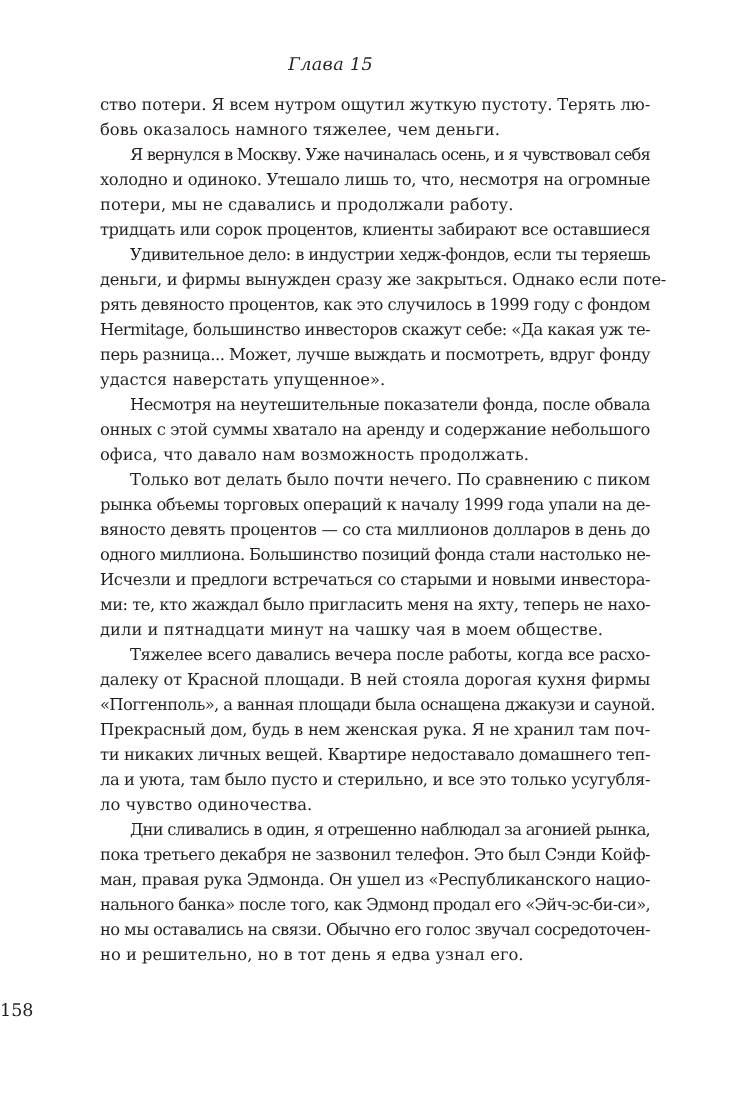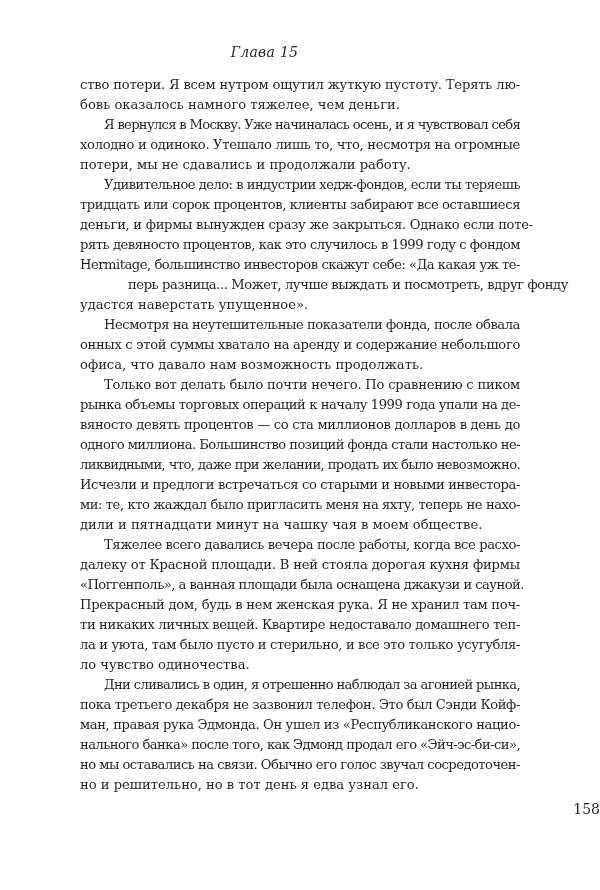--- a/index.html
+++ b/index.html
@@ -12,58 +12,57 @@
       font-style: italic; font-size: 14px; letter-spacing: 0.3px;
     }
     .body-text {
       position: absolute; top: 75px; left: 80px; width: 440px;
       font-size: 13.1px; line-height: 20px; text-align: justify;
     }
     .line { display: block; white-space: nowrap; text-align: justify; text-align-last: justify; height: 20px; }
     .line.last { text-align-last: left; }
     .line.indent { padding-left: 24px; }
     .folio {
-      position: absolute; top: 801px; left: 0; width: 600px; text-align: right; font-size: 14px;
+      position: absolute; top: 801px; left: 0; width: 600px; text-align: left; font-size: 14px;
     }
   </style>
 </head>
 <body>
 
 <div>
   <div class="header">Глава 15</div>
   <div class="body-text" id="body-text">
       <div>
         <span class="line" style="letter-spacing: -0.158px;">ство потери. Я всем нутром ощутил жуткую пустоту. Терять лю-</span>
         <span class="line last">бовь оказалось намного тяжелее, чем деньги.</span>
       </div>
       <div>
         <span class="line indent" style="letter-spacing: -0.678px;">Я вернулся в Москву. Уже начиналась осень, и я чувствовал себя</span>
         <span class="line" style="letter-spacing: -0.303px;">холодно и одиноко. Утешало лишь то, что, несмотря на огромные</span>
         <span class="line last">потери, мы не сдавались и продолжали работу.</span>
       </div>
       <div>
+        <span class="line" style="letter-spacing: -0.397px;">тридцать или сорок процентов, клиенты забирают все оставшиеся</span>
         <span class="line indent" style="letter-spacing: -0.512px;">Удивительное дело: в индустрии хедж-фондов, если ты теряешь</span>
-        <span class="line" style="letter-spacing: -0.397px;">тридцать или сорок процентов, клиенты забирают все оставшиеся</span>
         <span class="line" style="letter-spacing: -0.28px;">деньги, и фирмы вынужден сразу же закрыться. Однако если поте-</span>
         <span class="line" style="letter-spacing: -0.457px;">рять девяносто процентов, как это случилось в 1999 году с фондом</span>
         <span class="line" style="letter-spacing: -0.466px;">Hermitage, большинство инвесторов скажут себе: «Да какая уж те-</span>
-        <span class="line" style="letter-spacing: -0.413px; margin-left: 48px;">перь разница... Может, лучше выждать и посмотреть, вдруг фонду</span>
+        <span class="line" style="letter-spacing: -0.413px;">перь разница... Может, лучше выждать и посмотреть, вдруг фонду</span>
         <span class="line last">удастся наверстать упущенное».</span>
       </div>
       <div>
         <span class="line indent" style="letter-spacing: -0.438px;">Несмотря на неутешительные показатели фонда, после обвала</span>
         <span class="line" style="letter-spacing: -0.324px;">онных с этой суммы хватало на аренду и содержание небольшого</span>
         <span class="line last">офиса, что давало нам возможность продолжать.</span>
       </div>
       <div>
         <span class="line indent" style="letter-spacing: -0.219px;">Только вот делать было почти нечего. По сравнению с пиком</span>
         <span class="line" style="letter-spacing: -0.43px;">рынка объемы торговых операций к началу 1999 года упали на де-</span>
         <span class="line" style="letter-spacing: -0.329px;">вяносто девять процентов — со ста миллионов долларов в день до</span>
         <span class="line" style="letter-spacing: -0.542px;">одного миллиона. Большинство позиций фонда стали настолько не-</span>
-        <span class="line" style="letter-spacing: -0.584px;">ликвидными, что, даже при желании, продать их было невозможно.</span>
         <span class="line" style="letter-spacing: -0.387px;">Исчезли и предлоги встречаться со старыми и новыми инвестора-</span>
         <span class="line" style="letter-spacing: -0.427px;">ми: те, кто жаждал было пригласить меня на яхту, теперь не нахо-</span>
         <span class="line last">дили и пятнадцати минут на чашку чая в моем обществе.</span>
       </div>
       <div>
         <span class="line indent" style="letter-spacing: -0.394px;">Тяжелее всего давались вечера после работы, когда все расхо-</span>
         <span class="line" style="letter-spacing: -0.175px;">далеку от Красной площади. В ней стояла дорогая кухня фирмы</span>
         <span class="line" style="letter-spacing: -0.528px;">«Поггенполь», а ванная площади была оснащена джакузи и сауной.</span>
         <span class="line" style="letter-spacing: -0.257px;">Прекрасный дом, будь в нем женская рука. Я не хранил там поч-</span>
         <span class="line" style="letter-spacing: -0.341px;">ти никаких личных вещей. Квартире недоставало домашнего теп-</span>

